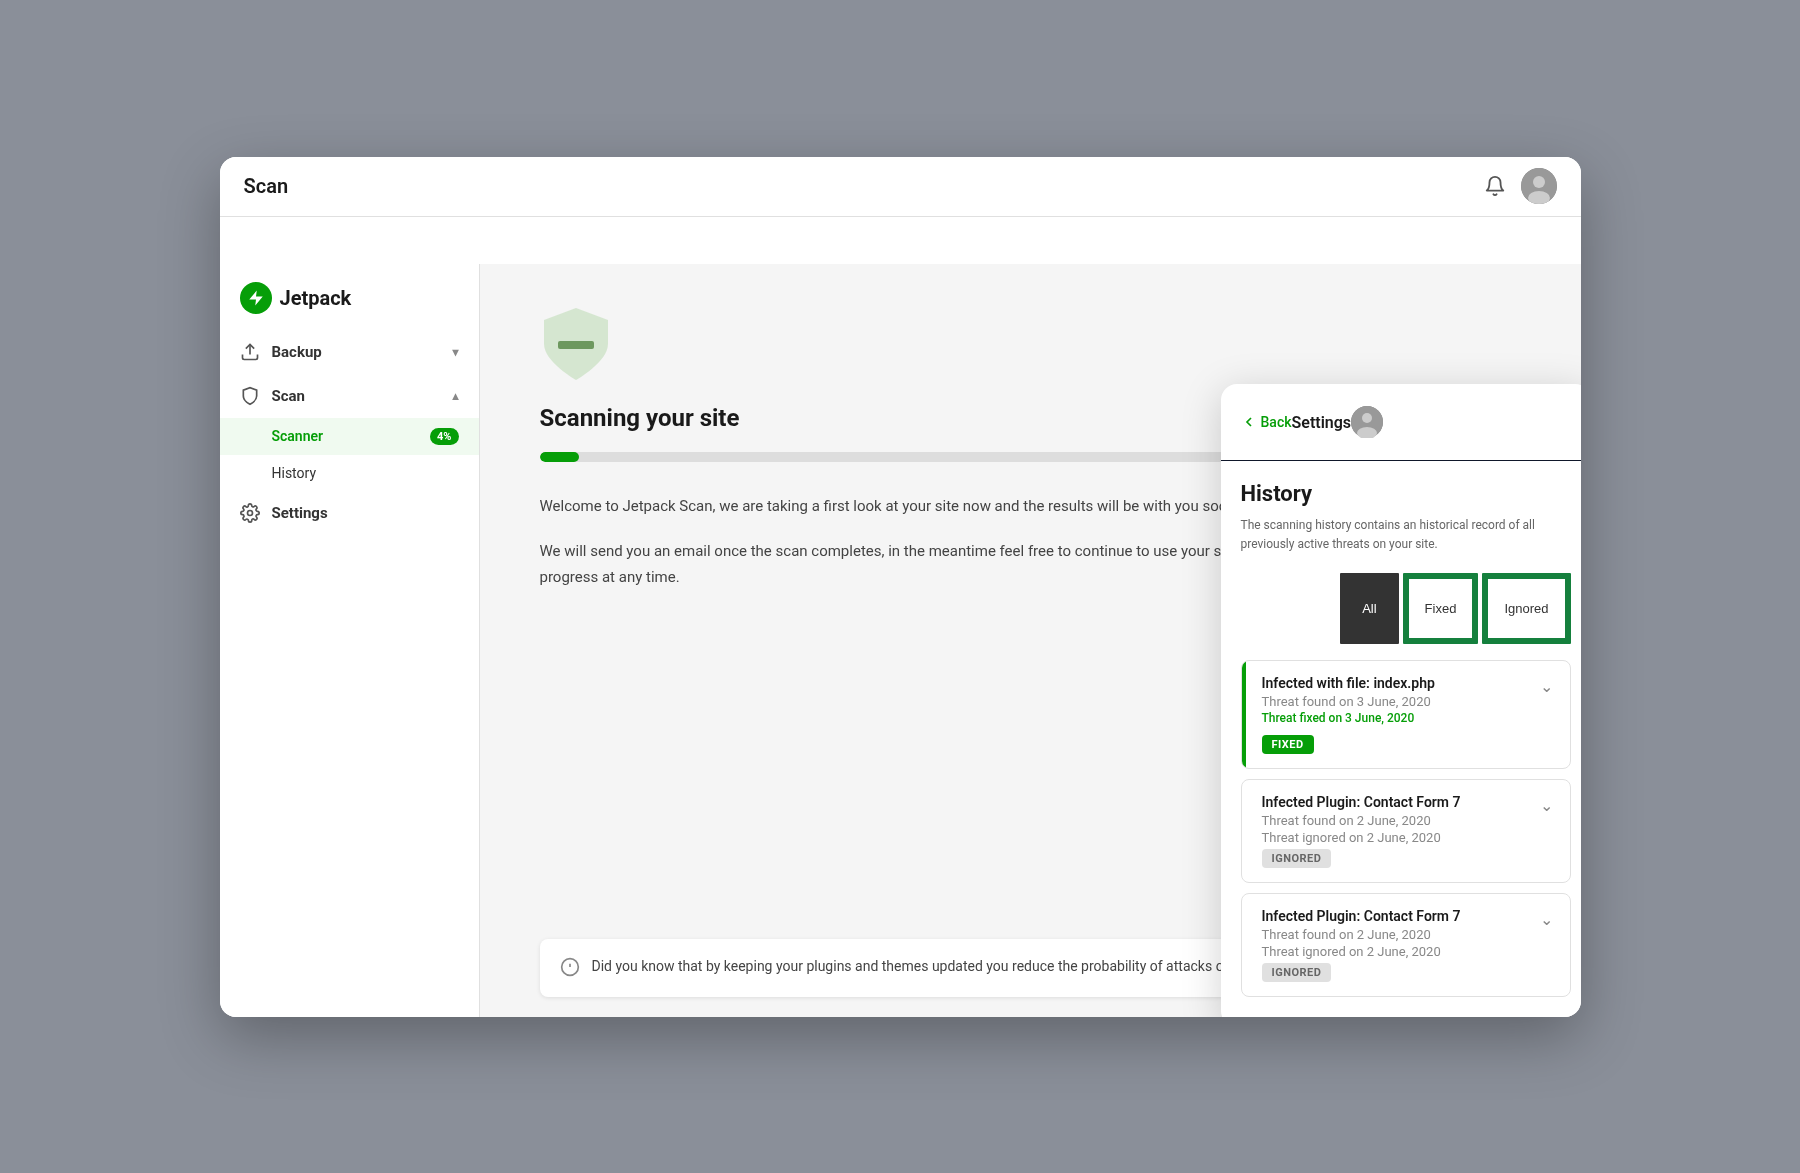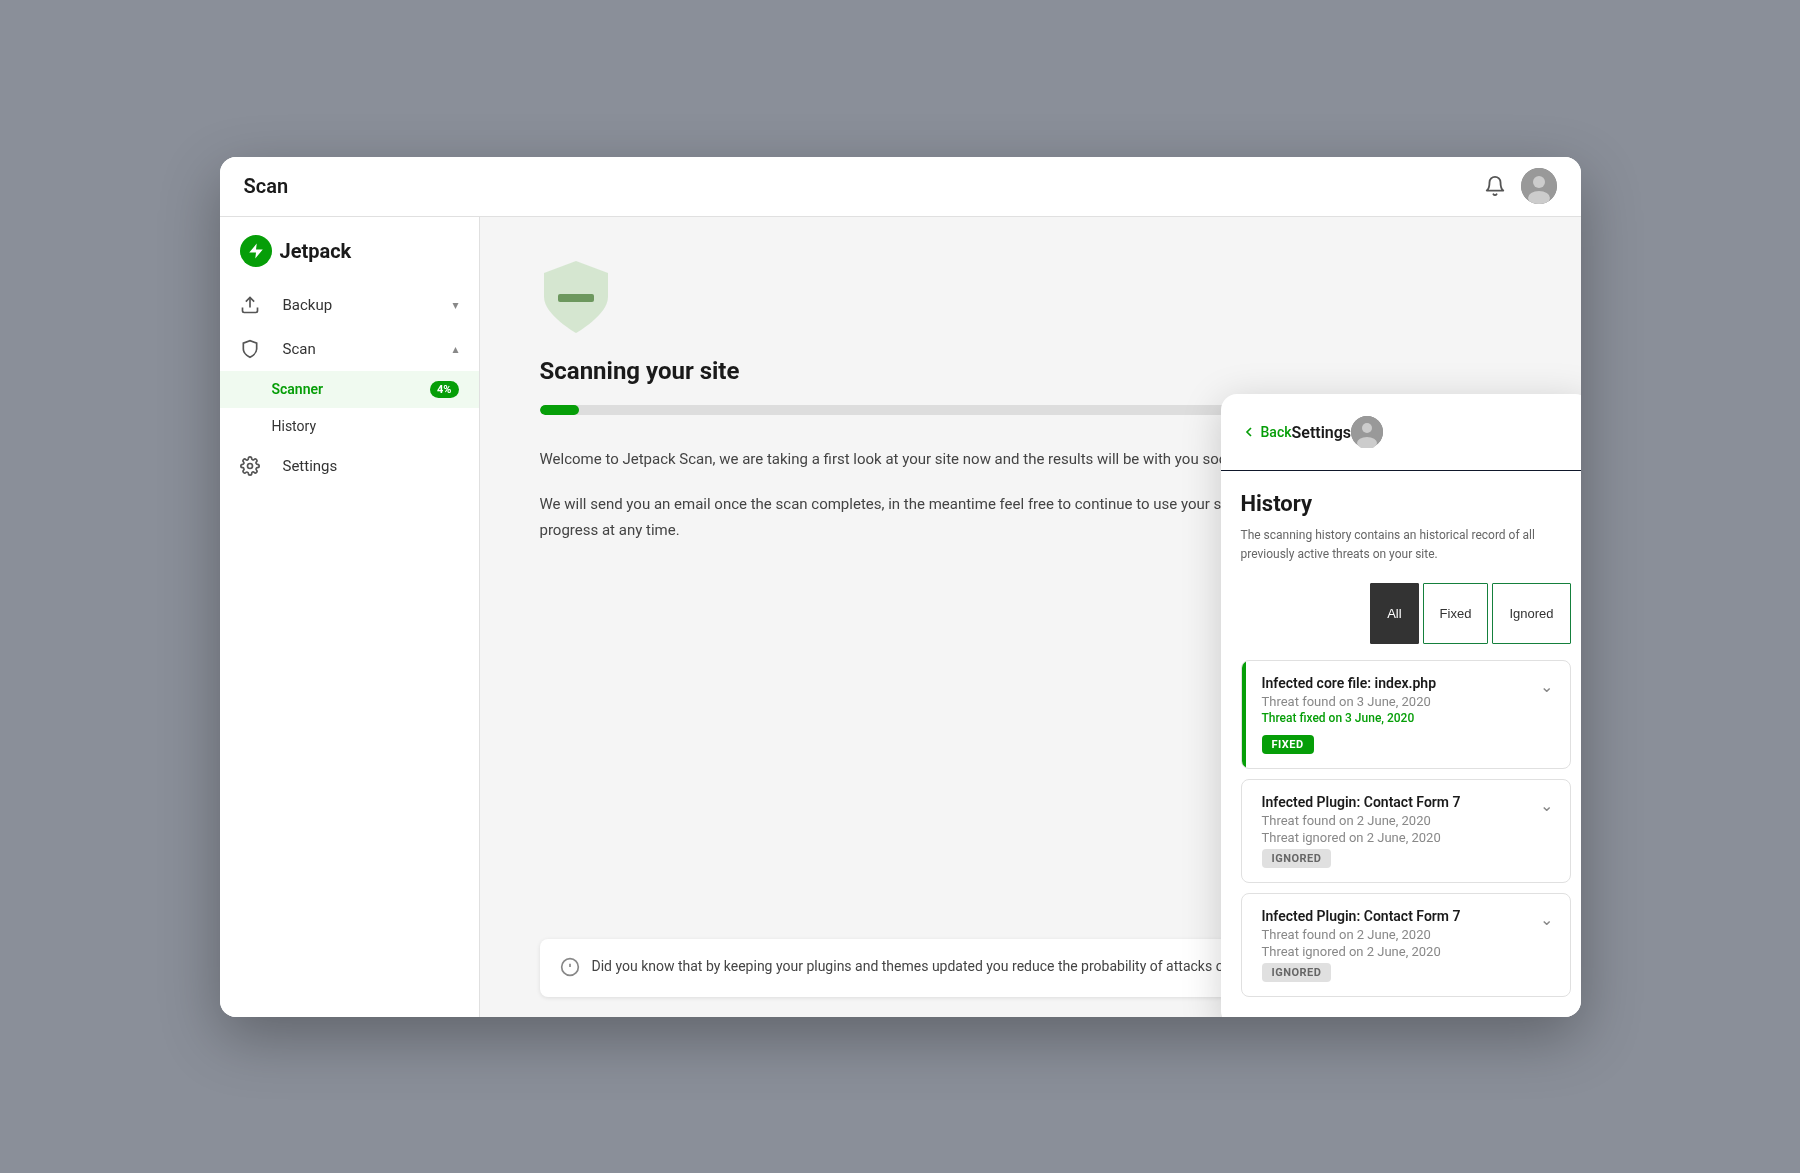--- a/index.html
+++ b/index.html
@@ -60,20 +60,21 @@
       background: #888;
       overflow: hidden;
       cursor: pointer;
     }
     .avatar svg { width: 100%; height: 100%; }
     
     .main-layout {
       display: flex;
       flex: 1;
       overflow: hidden;
+      margin-top: 47px;
     }
     
     .sidebar {
       width: 260px;
       background: #fff;
       border-right: 1px solid #e0e0e0;
       display: flex;
       flex-direction: column;
       flex-shrink: 0;
       padding-top: 8px;
@@ -127,26 +128,26 @@
       font-weight: 900;
     }
     .logo-text {
       font-size: 20px;
       font-weight: 700;
       color: #1a1a1a;
     }
     .nav-item {
       display: flex;
       align-items: center;
-      gap: 23px;
+      gap: 12px;
       padding: 12px 20px;
       cursor: pointer;
       color: #333;
       font-size: 15px;
-      font-weight: 400;
+      font-weight: 700;
     }
     .nav-item .nav-icon { width: 20px; height: 20px; color: #555; flex-shrink: 0; }
     .nav-item .nav-chevron { margin-left: auto; color: #888; font-size: 12px; }
     .nav-sub-item {
       padding: 10px 20px 10px 52px;
       cursor: pointer;
       font-size: 14px;
       color: #333;
       display: flex;
       align-items: center;
@@ -282,21 +283,21 @@
       gap: 4px;
       margin-bottom: 16px;
       justify-content: flex-end;
     }
     .filter-tab {
       padding: 22px 16px;
       border-radius: 1px;
       font-size: 13px;
       font-weight: 500;
       cursor: pointer;
-      border: 1px solid #15803d;
+      border: 6px solid #15803d;
       background: #fff;
       color: #333;
     }
     .filter-tab.active {
       background: #333;
       color: #fff;
       border-color: #333;
     }
     .threat-item {
       border: 1px solid #e0e0e0;
@@ -504,21 +505,21 @@
           <div class="filter-tabs">
             <button class="filter-tab active">All</button>
             <button class="filter-tab">Fixed</button>
             <button class="filter-tab">Ignored</button>
           </div>
 
           <div class="threat-item">
             <div class="threat-item-header">
               <div class="threat-left-bar" style="background:#069e08;"></div>
               <div class="threat-content">
-                <div class="threat-name">Infected core file: index.php</div>
+                <div class="threat-name">Infected with file: index.php</div>
                 <div class="threat-found">Threat found on 3 June, 2020</div>
                 <div class="threat-fixed-text">Threat fixed on 3 June, 2020</div>
                 <span class="status-badge fixed">FIXED</span>
               </div>
               <span class="threat-chevron">⌄</span>
             </div>
           </div>
 
           <div class="threat-item">
             <div class="threat-item-header">

